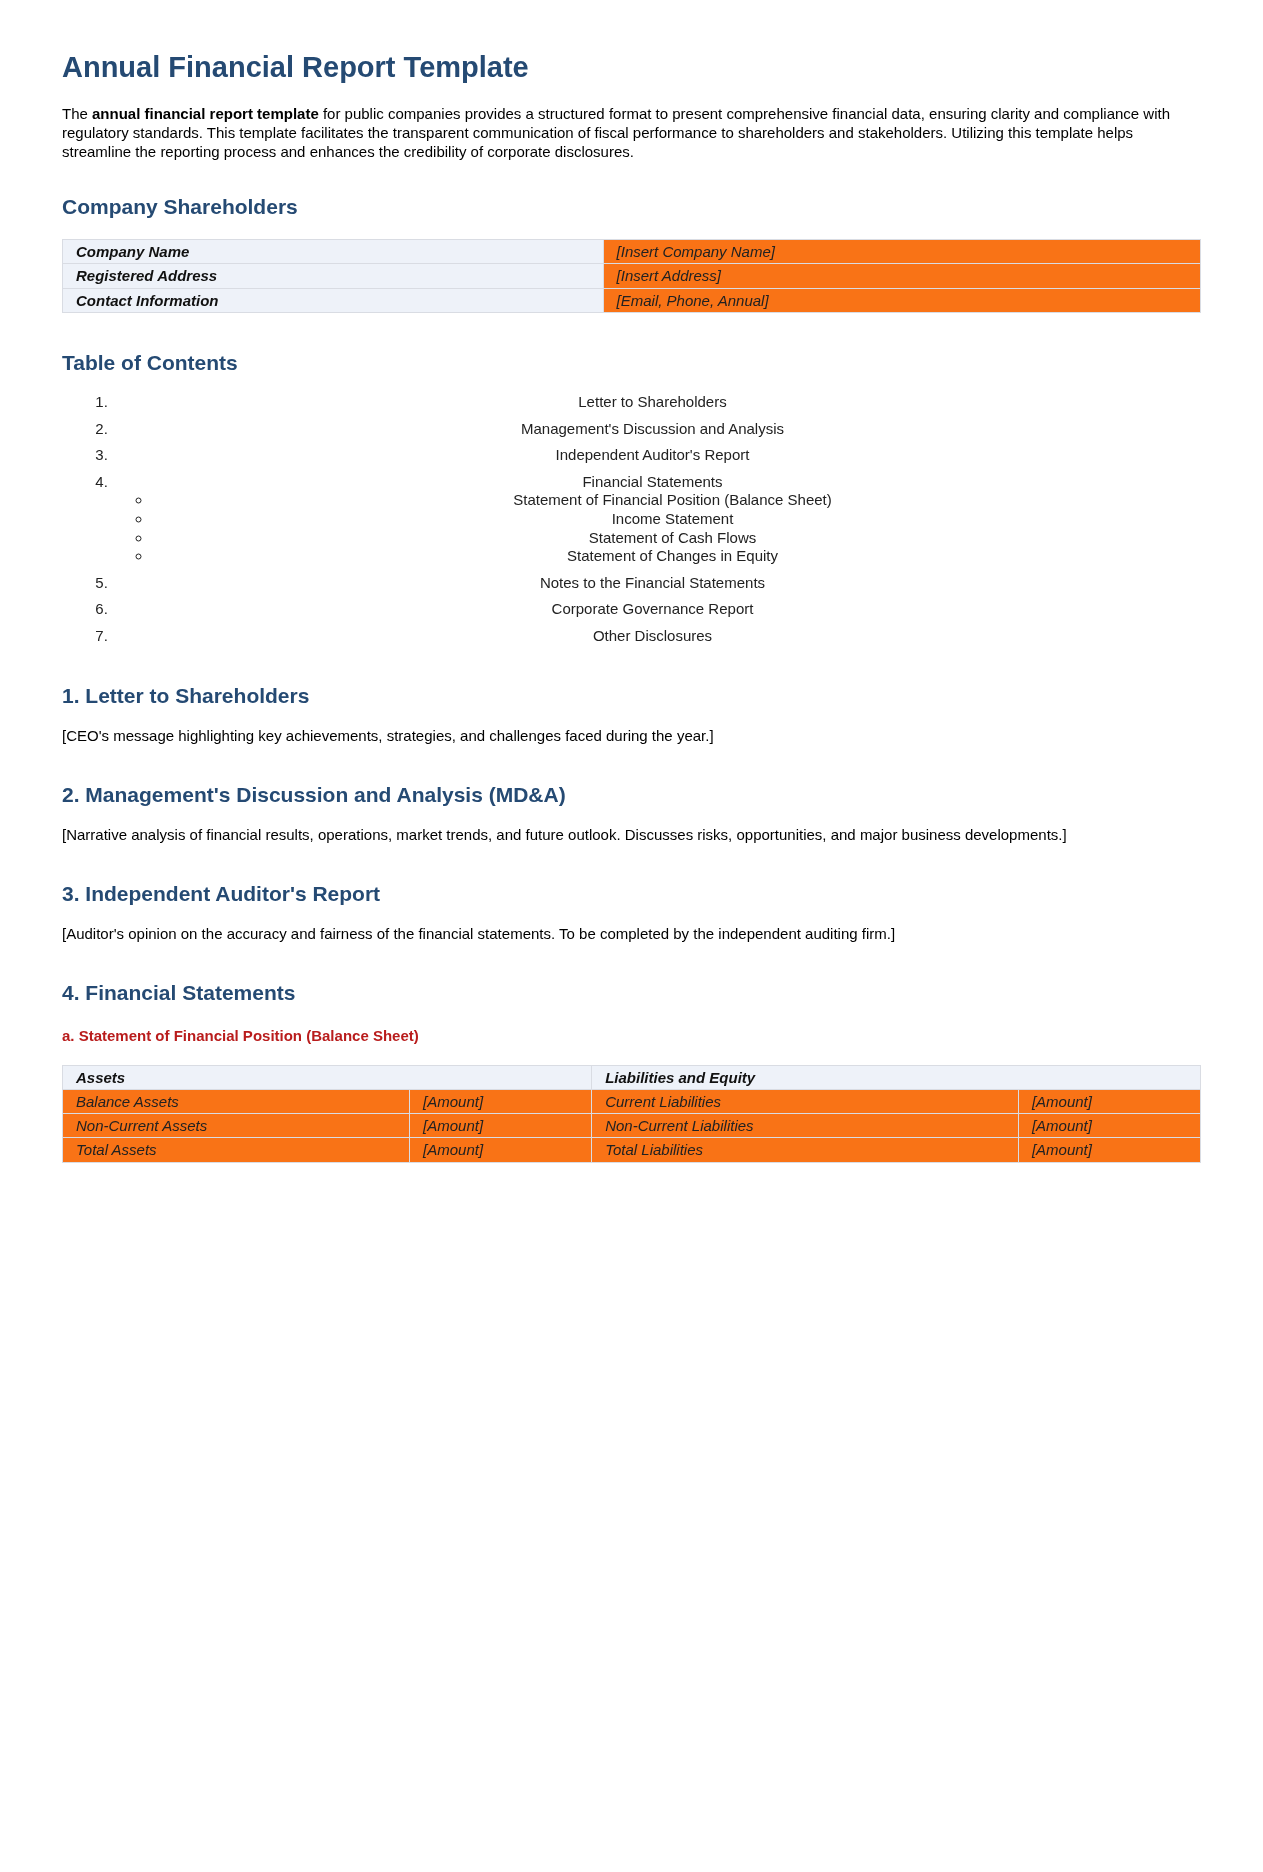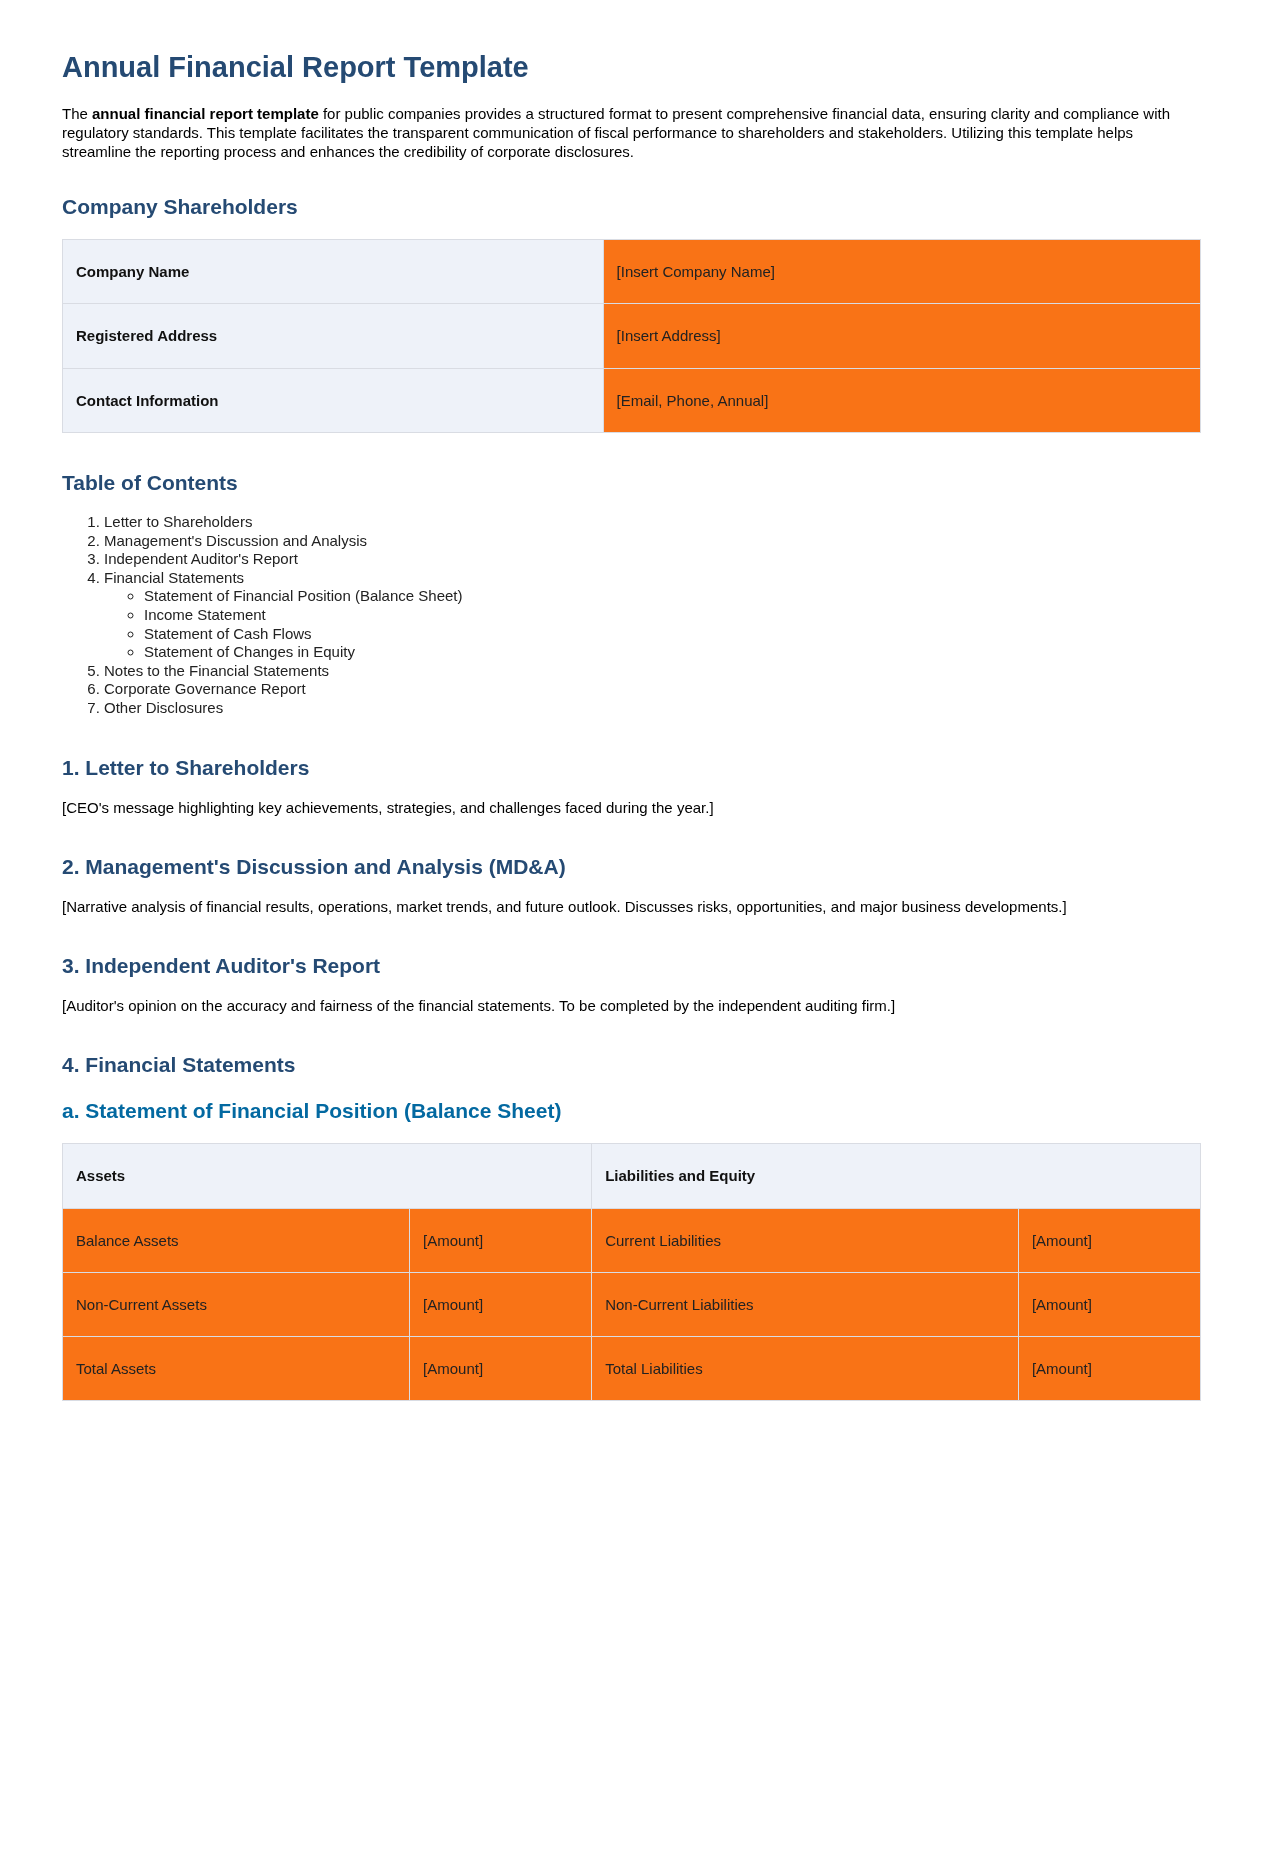--- a/index.html
+++ b/index.html
@@ -38,38 +38,39 @@
     font-size: 21px;
     line-height: 1.15;
     font-weight: bold;
     color: #254a73;
   }
   h2.first-section {
     margin-top: 34px;
   }
   h3.sub-heading {
     margin: 22px 0 0 0;
-    font-size: 21px;
+    font-size: 15px;
     line-height: 1.15;
     font-weight: bold;
-    color: #0369a1;
+    color: #b91c1c;
   }
   table.doc-table {
     margin-top: 20px;
     width: 100%;
     border-collapse: collapse;
     font-size: 15px;
   }
   table.doc-table th,
   table.doc-table td {
     border: 1px solid #d9dce3;
-    padding: 23px 13px;
+    padding: 3px 13px;
     text-align: left;
     vertical-align: middle;
     line-height: 1.15;
+    font-style: italic;
   }
   table.doc-table th {
     background: #eef2f9;
     font-weight: bold;
     color: #111111;
   }
   table.doc-table td {
     background: #f97316;
     font-weight: normal;
     color: #222222;
@@ -80,21 +81,21 @@
   table.balance-table col.c2 { width: 16%; }
   table.balance-table col.c3 { width: 37.5%; }
   table.balance-table col.c4 { width: 16%; }
   ol.toc-list {
     margin: 18px 0 0 0;
     padding-left: 42px;
     font-size: 15px;
     line-height: 1.24;
     color: #222222;
   }
-  ol.toc-list > li { margin: 0; padding: 0; }
+  ol.toc-list > li { margin: 8px; padding: 0; text-align: center; }
   ul.toc-sublist {
     margin: 0;
     padding-left: 40px;
     list-style-type: circle;
   }
   ul.toc-sublist > li { margin: 0; padding: 0; }
   .bold { font-weight: bold; }
 </style>
 </head>
 <body>

